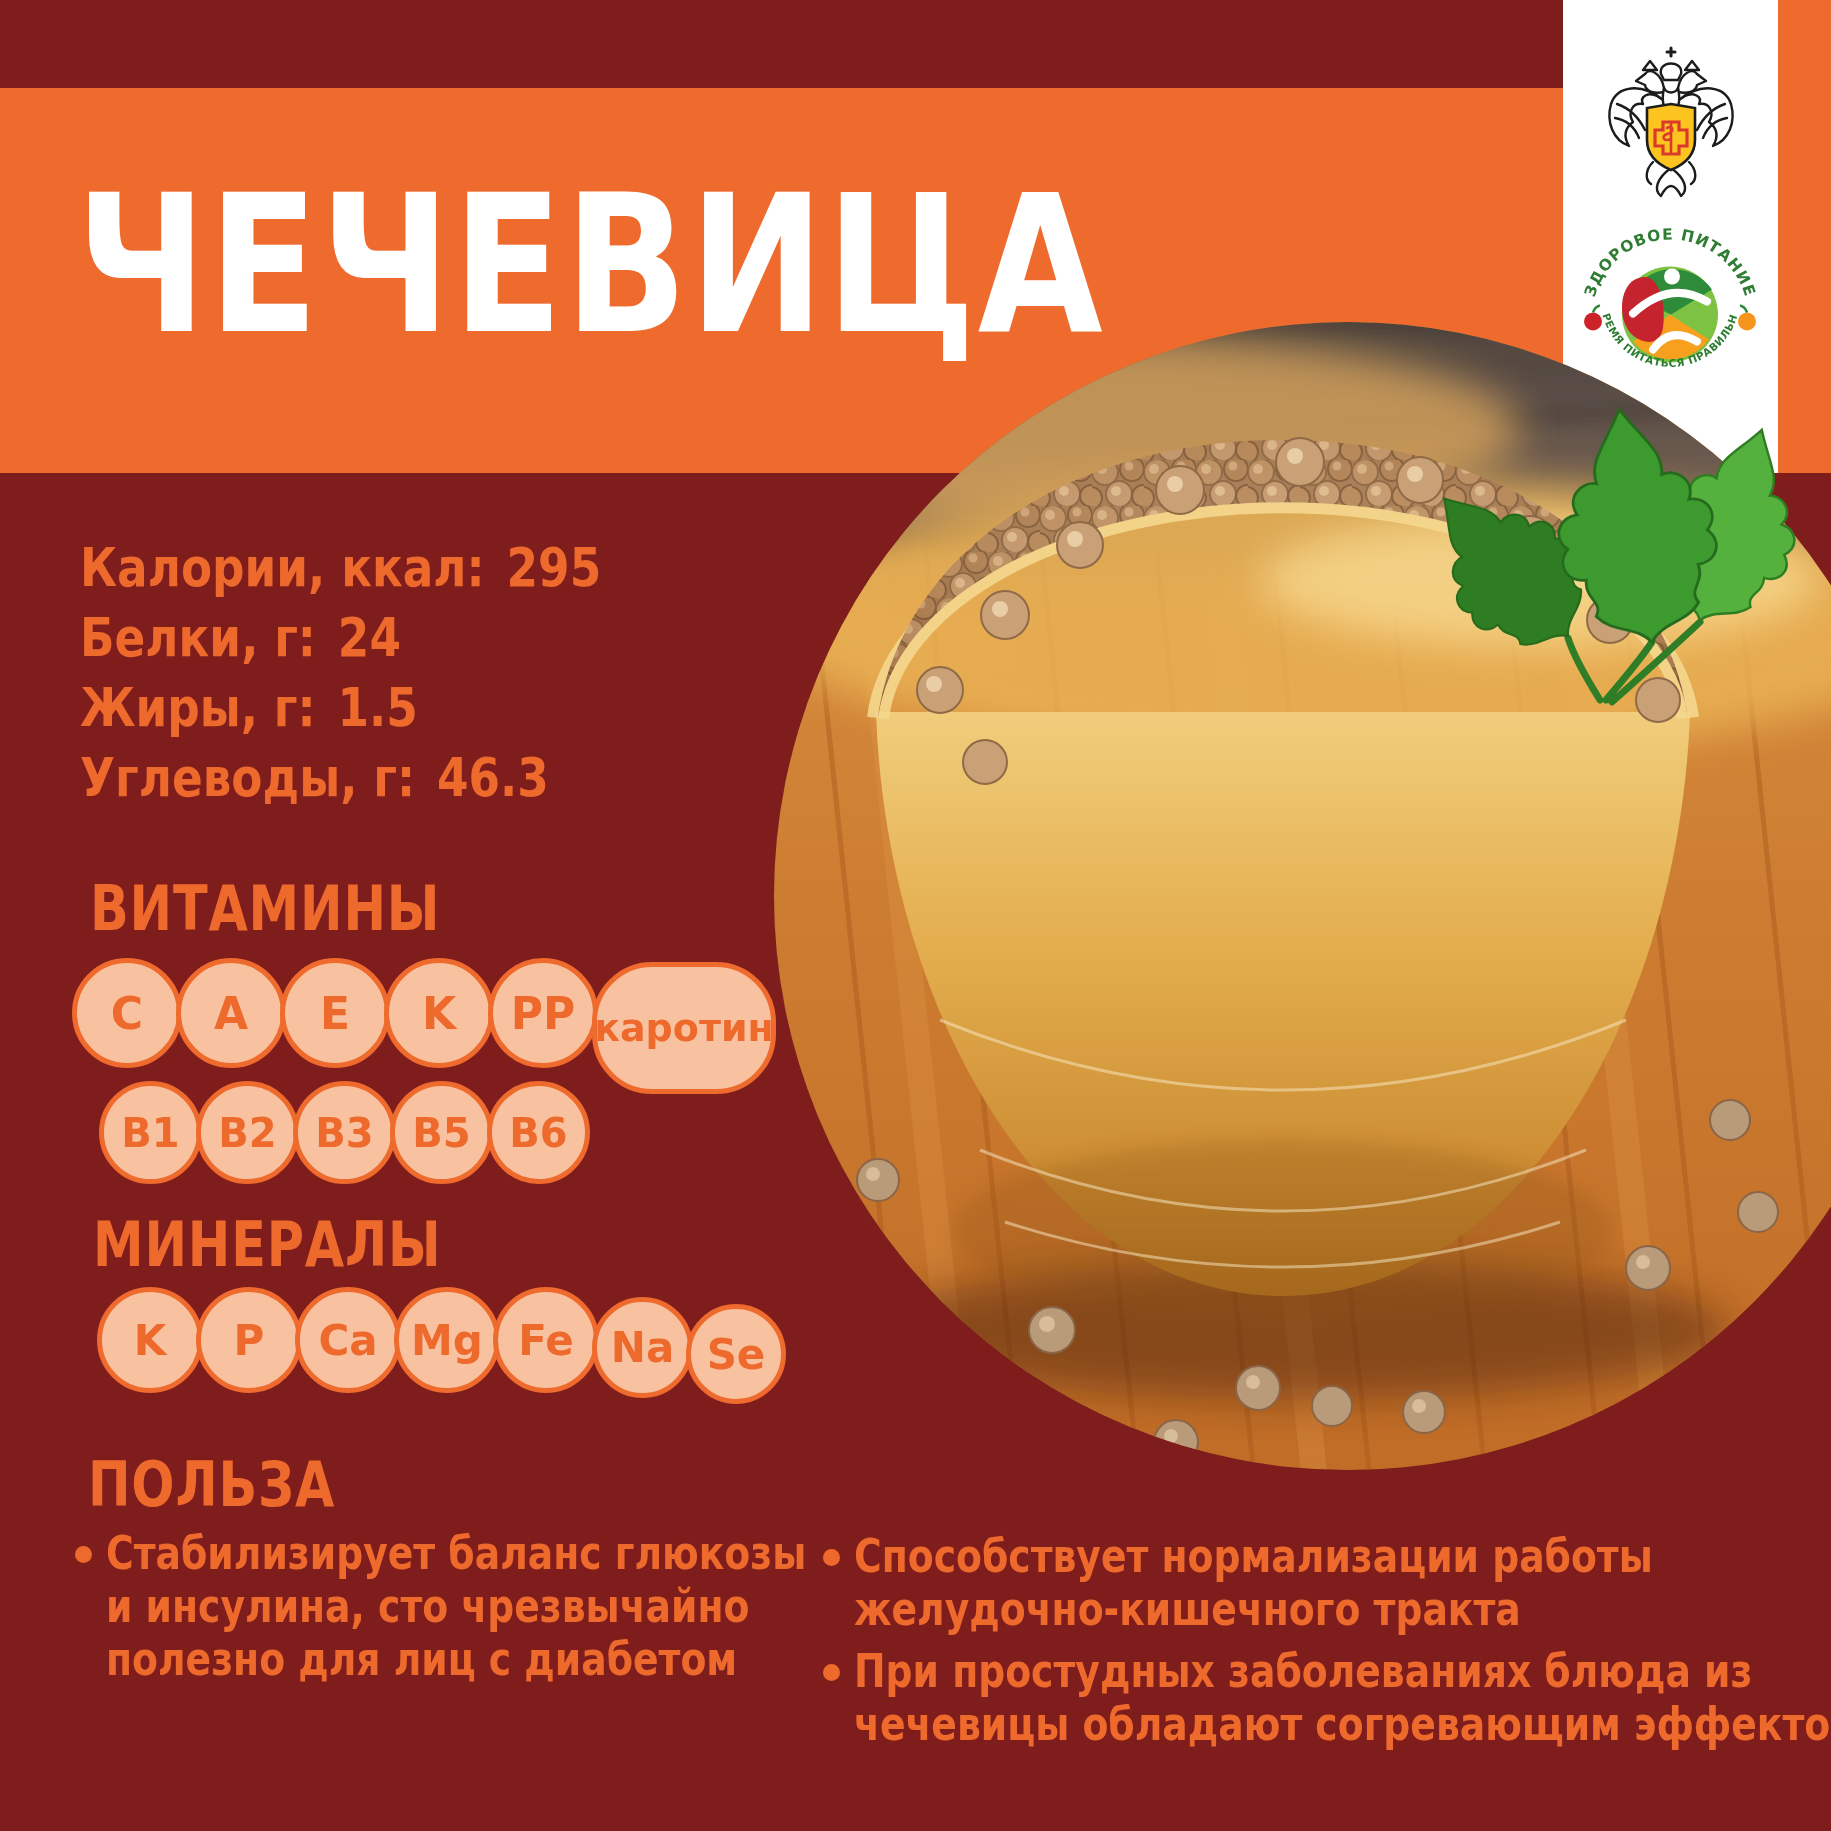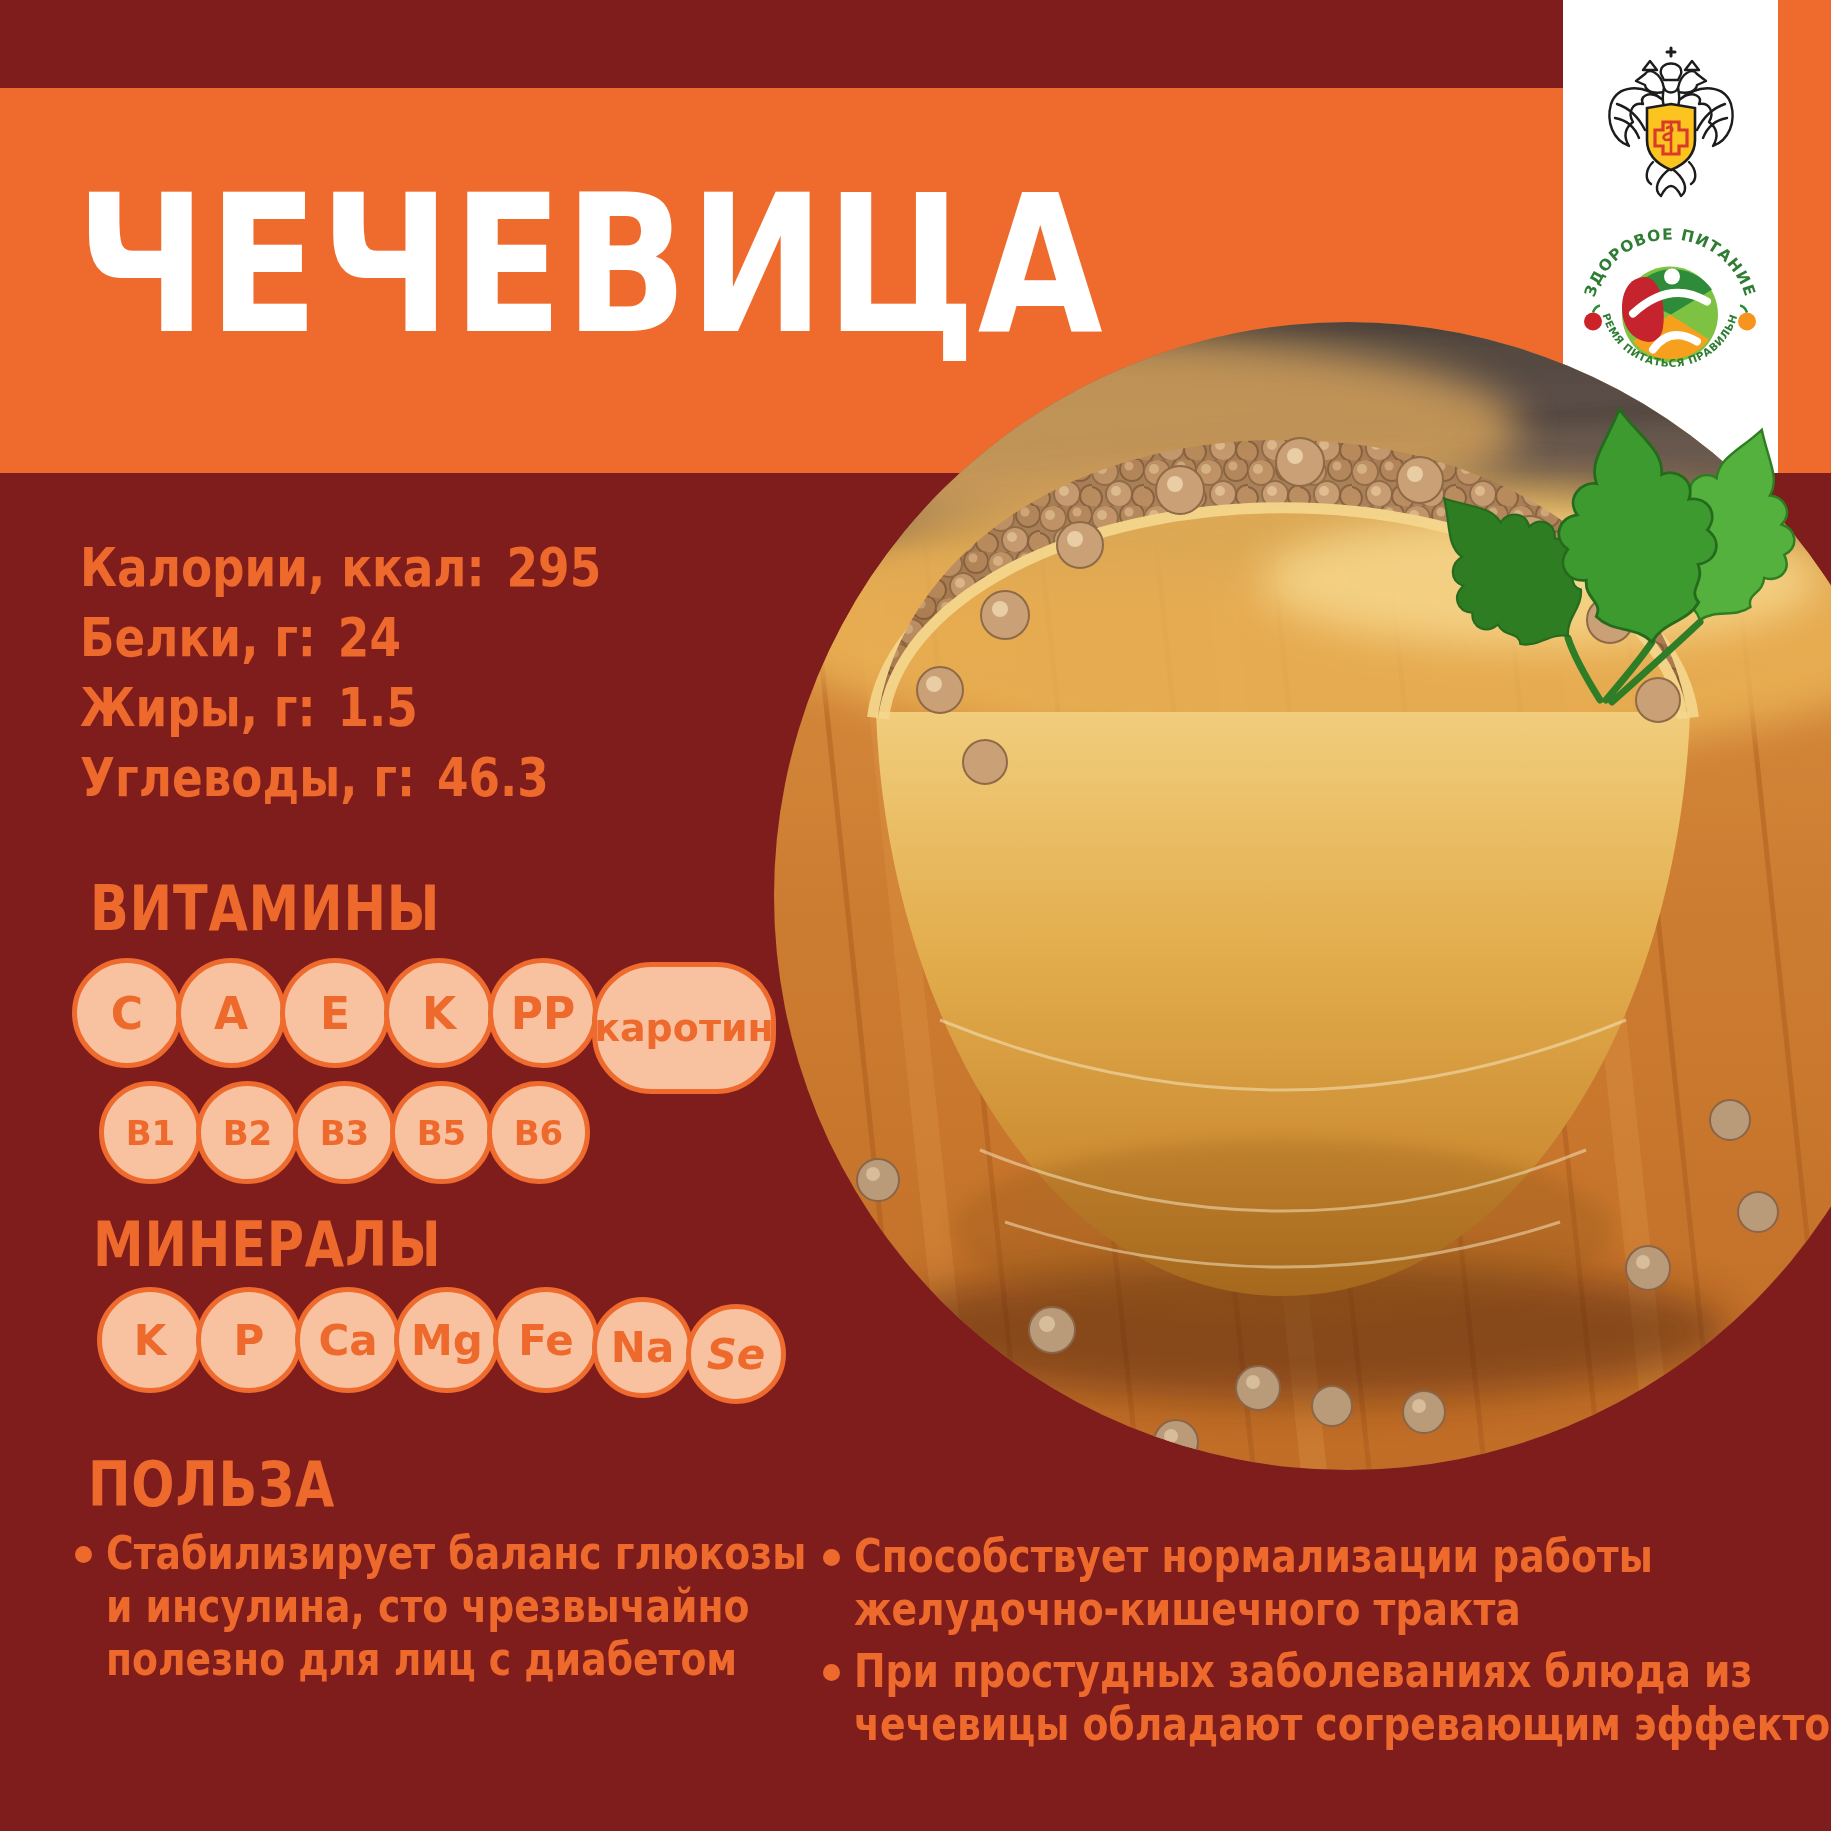--- a/index.html
+++ b/index.html
@@ -32,25 +32,25 @@
 
   
   .brow{position:absolute;display:flex;align-items:flex-start;}
   .bub{box-sizing:border-box;background:#f8c2a0;border:5px solid #ee6a2d;border-radius:50%;
        color:#ee692c;font-weight:bold;display:flex;align-items:center;justify-content:center;
        flex:0 0 auto;}
   #vit-row1{left:72px;top:958px;}
   #vit-row1 .bub{width:110px;height:110px;font-size:44px;margin-right:-6px;}
   #vit-row1 .bub.wide{width:184px;height:132px;border-radius:60px;margin-top:4px;font-size:38px;}
   #vit-row2{left:99px;top:1081px;}
-  #vit-row2 .bub{width:103px;height:103px;font-size:34px;margin-right:-6px;}
+  #vit-row2 .bub{width:103px;height:103px;font-size:40px;margin-right:-6px;}
   #min-row{left:97px;top:1287px;}
   #min-row .bub{width:106px;height:106px;font-size:42px;margin-right:-7px;}
   #min-row .bub.dn1{transform:translateY(10px);width:101px;height:101px;}
-  #min-row .bub.dn2{transform:translateY(17px);width:100px;height:100px;font-style:italic;}
+  #min-row .bub.dn2{transform:translateY(17px);width:100px;height:100px;}
 
   
   .bullets{position:absolute;color:#ee692c;font-size:46px;font-weight:bold;line-height:53px;}
   #bul-left{left:75px;top:1527px;}
   #bul-right{left:823px;top:1530px;}
   .bullet{display:flex;margin:0 0 9px 0;}
   .dot{flex:0 0 auto;width:17px;height:17px;border-radius:50%;background:#ee692c;margin:19px 14px 0 0;}
   .lines{transform:scaleX(.82);transform-origin:left top;white-space:nowrap;}
   .lines span{display:block;}
 </style>

